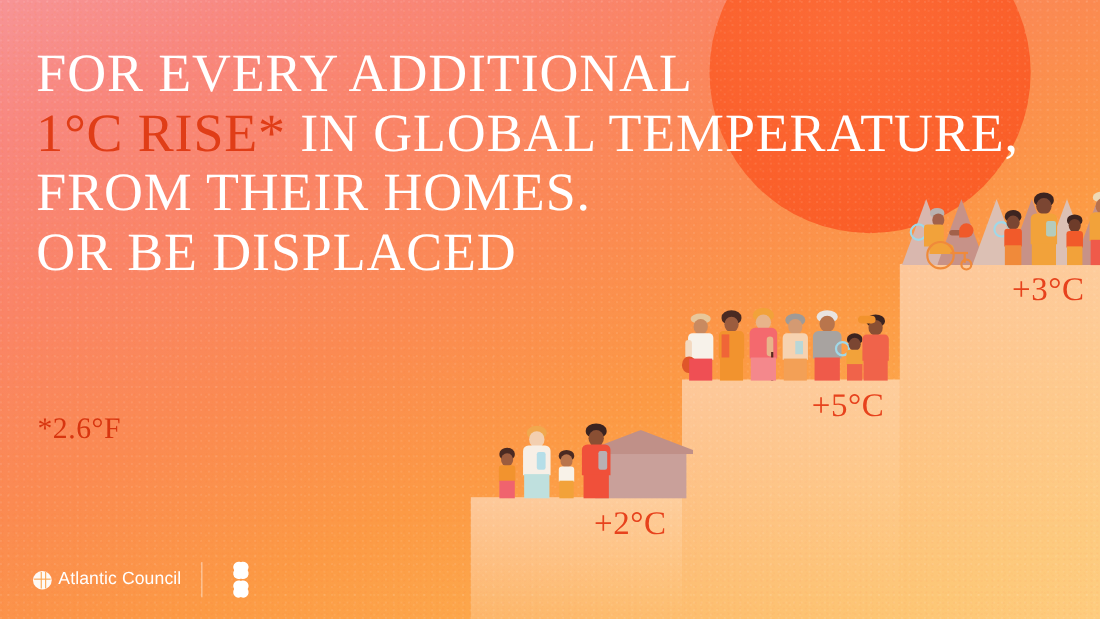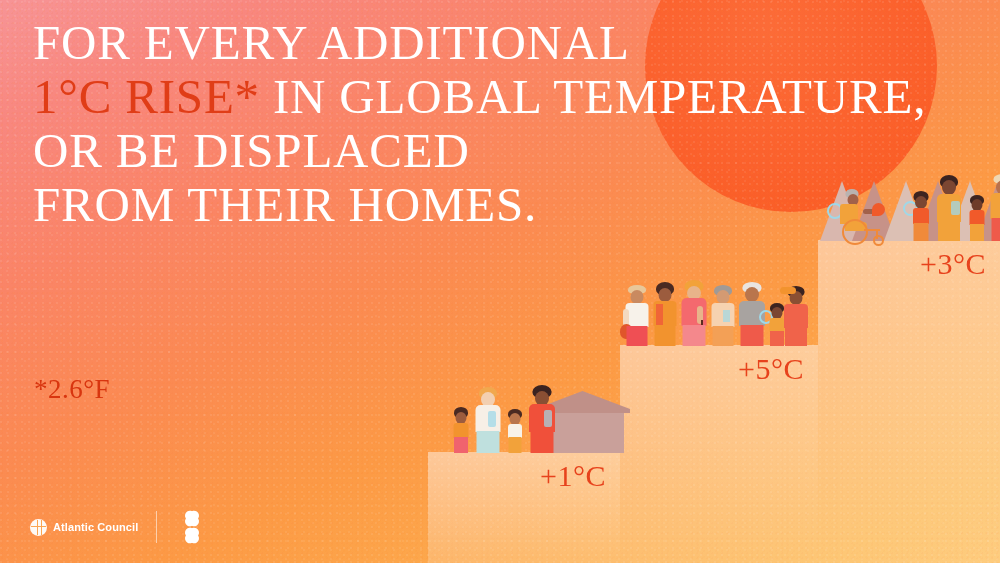--- a/index.html
+++ b/index.html
@@ -33,21 +33,21 @@
   }
   .sun{
     position:absolute;
     left:645px;top:-80px;width:292px;height:292px;border-radius:50%;
     background:radial-gradient(circle at 42% 36%, #fc6a36 0%, #fb5f2b 55%, #f9581f 100%);
     opacity:.96;
   }
 
   
   .headline{
-    position:absolute;left:33px;top:16px;width:860px;
+    position:absolute;left:33px;top:40px;width:860px;
     font-family:"Liberation Serif", serif;
     font-weight:400;
     font-size:49px;
     line-height:54px;
     letter-spacing:.8px;
     color:#ffffff;
     text-transform:uppercase;
   }
   .headline .ln{display:block;white-space:nowrap;}
   .hl-red{color:#e03d17;}
@@ -119,21 +119,21 @@
     width:17px;height:17px;border-radius:50%;
     background:#ffffff;margin-right:6px;position:relative;opacity:.95;
   }
   .ac-globe:before{
     content:"";position:absolute;left:1px;top:7px;width:15px;height:1.5px;background:#fca752;
   }
   .ac-globe:after{
     content:"";position:absolute;left:7px;top:1px;width:3px;height:15px;
     border-left:1.5px solid #fca752;border-right:1.5px solid #fca752;
   }
-  .ac-name{color:#ffffff;font-weight:bold;font-size:11px;letter-spacing:.1px;}
+  .ac-name{color:#ffffff;font-weight:normal;font-size:16px;letter-spacing:.1px;}
   .divider{width:1px;height:32px;background:rgba(255,255,255,.55);margin:0 18px;}
   .arsht{display:flex;align-items:center;}
   .arsht-mark{position:relative;width:34px;height:34px;margin-right:9px;}
   .petal{position:absolute;width:10px;height:17px;border-radius:5px;background:#ffffff;}
   .arsht-txt{line-height:11.5px;font-size:9.4px;color:#ffe0b8;}
   .arsht-txt b{color:#ffffff;}
   .source{
     position:absolute;left:520px;top:540px;
     font-size:8.4px;color:#ffd9a8;letter-spacing:.15px;white-space:nowrap;
   }
@@ -147,24 +147,24 @@
   <div class="grain"></div>
 
   <div class="headline">
     <span class="ln">
       <span>FOR EVERY ADDITIONAL</span>
     </span>
     <span class="ln">
       <span class="hl-red">1°C RISE*</span><span> IN GLOBAL TEMPERATURE,</span>
     </span>
     <span class="ln">
-      <span>OR BE DISPLACED</span>
+      <span>FROM THEIR HOMES.</span>
     </span>
     <span class="ln">
-      <span>FROM THEIR HOMES.</span>
+      <span>OR BE DISPLACED</span>
     </span>
   </div>
 
   <div class="footnote">*2.6°F</div>
 
   <div class="step" id="step3">
     <div class="step-face"></div>
     <div class="step-label">+3°C</div>
   </div>
   <div class="scene" id="scene3">
@@ -272,21 +272,21 @@
       <div class="p-hair" style="top:2px;width:17px;height:11px;background:#3b2320;"></div>
       <div class="p-head" style="top:7px;width:13px;height:14px;background:#8a4f33;"></div>
       <div class="p-arm" style="left:0px;top:3px;width:16px;height:7px;background:#f2932e;border-radius:4px;"></div>
       <div class="p-body" style="top:20px;width:24px;height:24px;background:#f0634a;border-radius:4px 4px 0 0;"></div>
       <div class="p-legs" style="top:43px;width:22px;height:19px;background:#f0634a;"></div>
     </div>
   </div>
 
   <div class="step" id="step1">
     <div class="step-face"></div>
-    <div class="step-label">+1°C</div>
+    <div class="step-label">+2°C</div>
   </div>
   <div class="scene" id="scene1">
     <div class="house">
       <div class="house-body"></div>
       <div class="house-roof"></div>
     </div>
     <div class="person" style="left:22px;width:22px;height:48px;">
       <div class="p-hair" style="top:2px;width:14px;height:11px;background:#4a2a22;"></div>
       <div class="p-head" style="top:7px;width:11px;height:12px;background:#9c5c3e;"></div>
       <div class="p-body" style="top:18px;width:15px;height:15px;background:#f2932e;border-radius:3px 3px 0 0;"></div>

